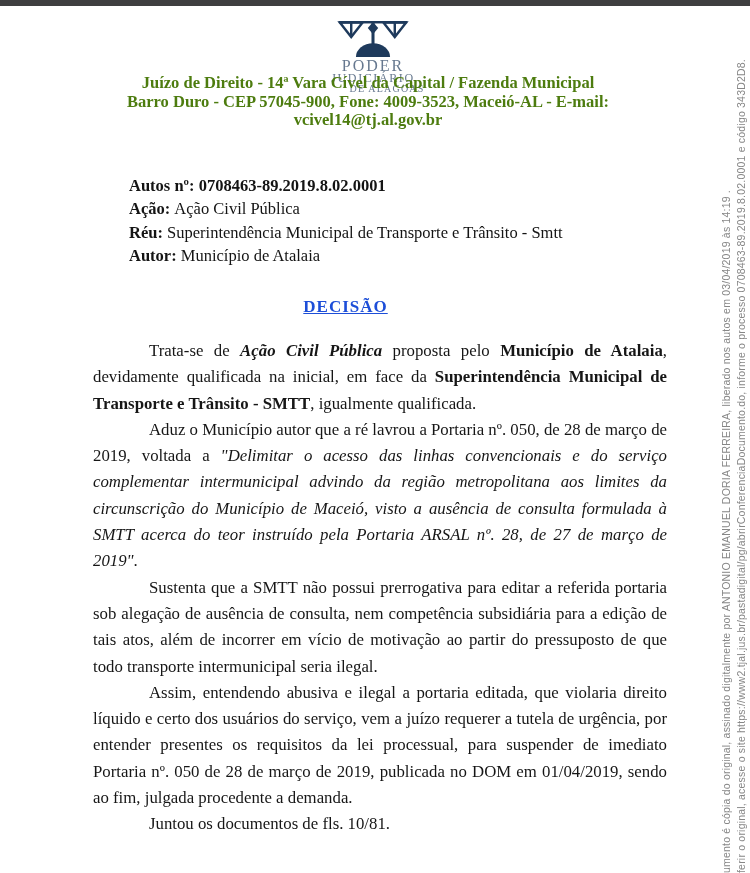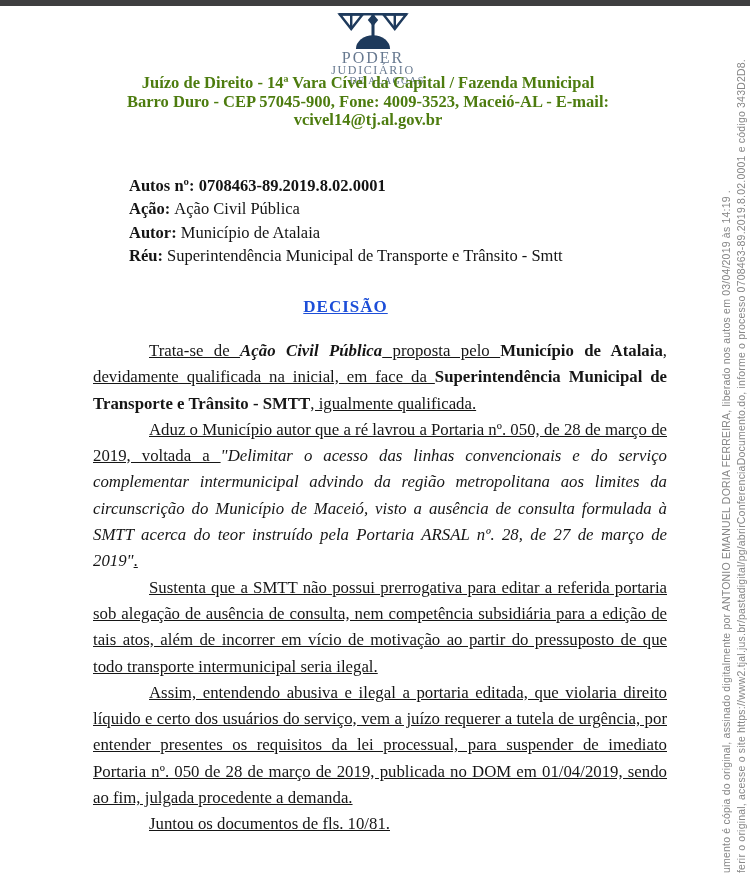--- a/index.html
+++ b/index.html
@@ -5,21 +5,21 @@
   html,body{margin:0;padding:0;}
   body{
     width:750px;height:873px;overflow:hidden;position:relative;
     background:#ffffff;color:#1b1b1b;
     font-family:"Liberation Serif", serif;
   }
   .page{position:absolute;top:0;left:0;width:750px;height:873px;background:#fff;}
   .top-bar{position:absolute;top:0;left:0;width:750px;height:6px;background:#3e3e40;}
 
   
-  .logo{position:absolute;top:13px;left:0;width:746px;text-align:center;color:#66788f;}
+  .logo{position:absolute;top:21px;left:0;width:746px;text-align:center;color:#66788f;}
   .logo svg{display:block;margin:0 auto;}
   .logo-l1{font-size:16px;letter-spacing:2px;line-height:15px;margin-top:1px;}
   .logo-l2{font-size:12px;letter-spacing:1.6px;line-height:11px;}
   .logo-l3{font-size:10px;letter-spacing:1.2px;line-height:10px;padding-left:28px;}
 
   
   .lh-lines{
     position:absolute;top:74px;left:40px;width:656px;
     text-align:center;font-weight:bold;font-size:16.5px;line-height:18.6px;color:#4d7c0f;
   }
@@ -32,21 +32,21 @@
   
   .heading-wrap{position:absolute;top:297px;left:93px;width:505px;text-align:center;}
   .heading{font-weight:bold;font-size:17px;letter-spacing:1px;text-decoration:underline;color:#1d4ed8;}
 
   
   .body-text{
     position:absolute;top:338px;left:93px;width:574px;
     text-align:justify;font-size:16.8px;line-height:26.3px;color:#161616;
   }
   .body-text p{margin:0;text-indent:56px;}
-  .seg-n{font-weight:normal;font-style:normal;text-decoration:underline;}
+  .seg-n{font-weight:normal;font-style:normal;}
   .seg-b{font-weight:bold;}
   .seg-i{font-style:italic;}
   .seg-bi{font-weight:bold;font-style:italic;}
 
   
   .sig-strip{
     position:absolute;left:719px;top:873px;width:900px;
     transform:rotate(-90deg);transform-origin:0 0;
     font-family:"Liberation Sans", sans-serif;
     font-size:10.5px;line-height:15px;letter-spacing:0.2px;
@@ -82,22 +82,22 @@
 
   <div class="lh-lines">
       <div>Juízo de Direito - 14ª Vara Cível da Capital / Fazenda Municipal</div>
       <div>Barro Duro - CEP 57045-900, Fone: 4009-3523, Maceió-AL - E-mail:</div>
       <div>vcivel14@tj.al.gov.br</div>
     </div>
 
   <div class="case-info">
       <div class="case-row"><strong>Autos nº: </strong><span class="bold-value">0708463-89.2019.8.02.0001</span></div>
       <div class="case-row"><strong>Ação: </strong><span>Ação Civil Pública</span></div>
+      <div class="case-row"><strong>Réu: </strong><span>Superintendência Municipal de Transporte e Trânsito - Smtt</span></div>
       <div class="case-row"><strong>Autor: </strong><span>Município de Atalaia</span></div>
-      <div class="case-row"><strong>Réu: </strong><span>Superintendência Municipal de Transporte e Trânsito - Smtt</span></div>
     </div>
 
   <div class="heading-wrap">
     <span class="heading">DECISÃO</span>
   </div>
 
   <div class="body-text">
       <p><span class="seg-n">Trata-se de </span><span class="seg-bi">Ação Civil Pública</span><span class="seg-n"> proposta pelo </span><span class="seg-b">Município de Atalaia</span><span class="seg-n">, devidamente qualificada na inicial, em face da </span><span class="seg-b">Superintendência Municipal de Transporte e Trânsito - SMTT</span><span class="seg-n">, igualmente qualificada.</span></p>
       <p><span class="seg-n">Aduz o Município autor que a ré lavrou a Portaria nº. 050, de 28 de março de 2019, voltada a </span><span class="seg-i">"Delimitar o acesso das linhas convencionais e do serviço complementar intermunicipal advindo da região metropolitana aos limites da circunscrição do Município de Maceió, visto a ausência de consulta formulada à SMTT acerca do teor instruído pela Portaria ARSAL nº. 28, de 27 de março de 2019"</span><span class="seg-n">.</span></p>
       <p><span class="seg-n">Sustenta que a SMTT não possui prerrogativa para editar a referida portaria sob alegação de ausência de consulta, nem competência subsidiária para a edição de tais atos, além de incorrer em vício de motivação ao partir do pressuposto de que todo transporte intermunicipal seria ilegal.</span></p>

